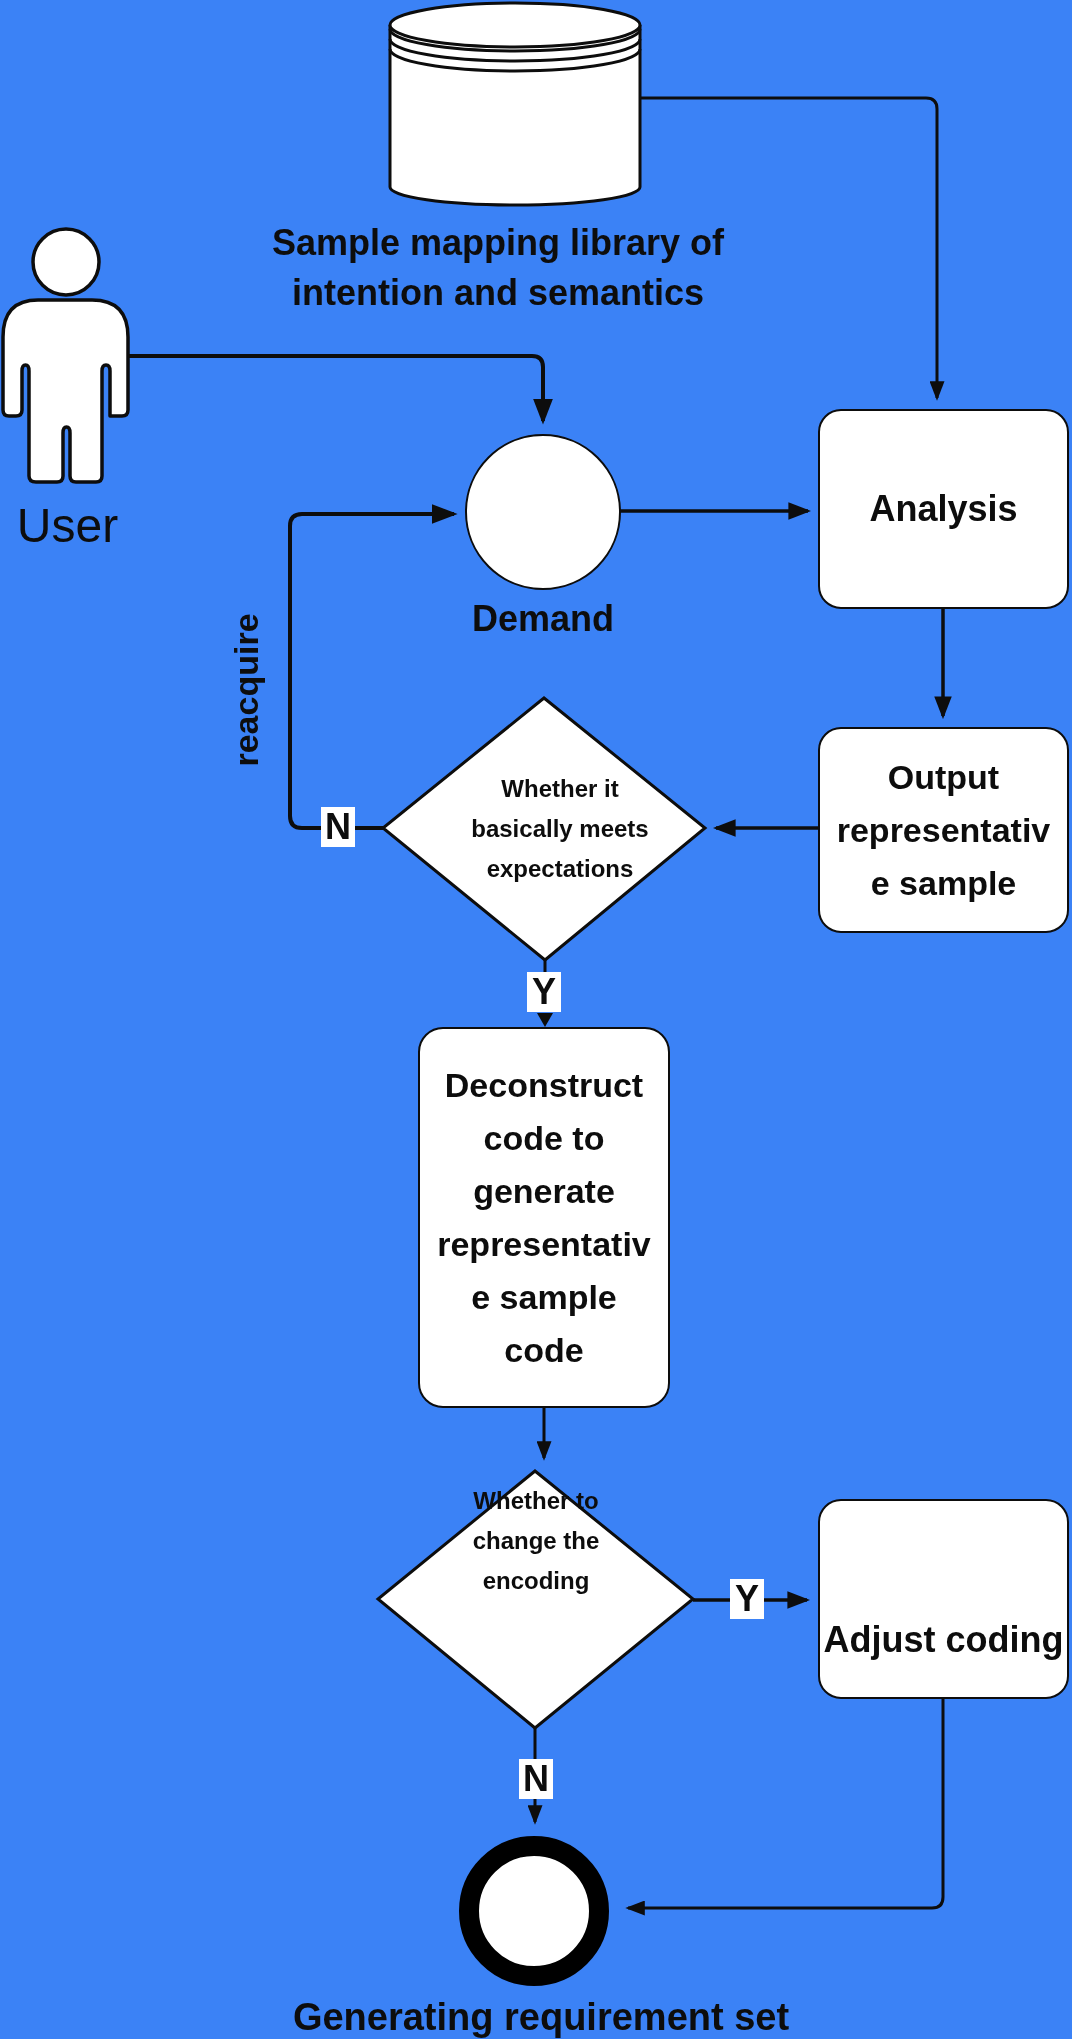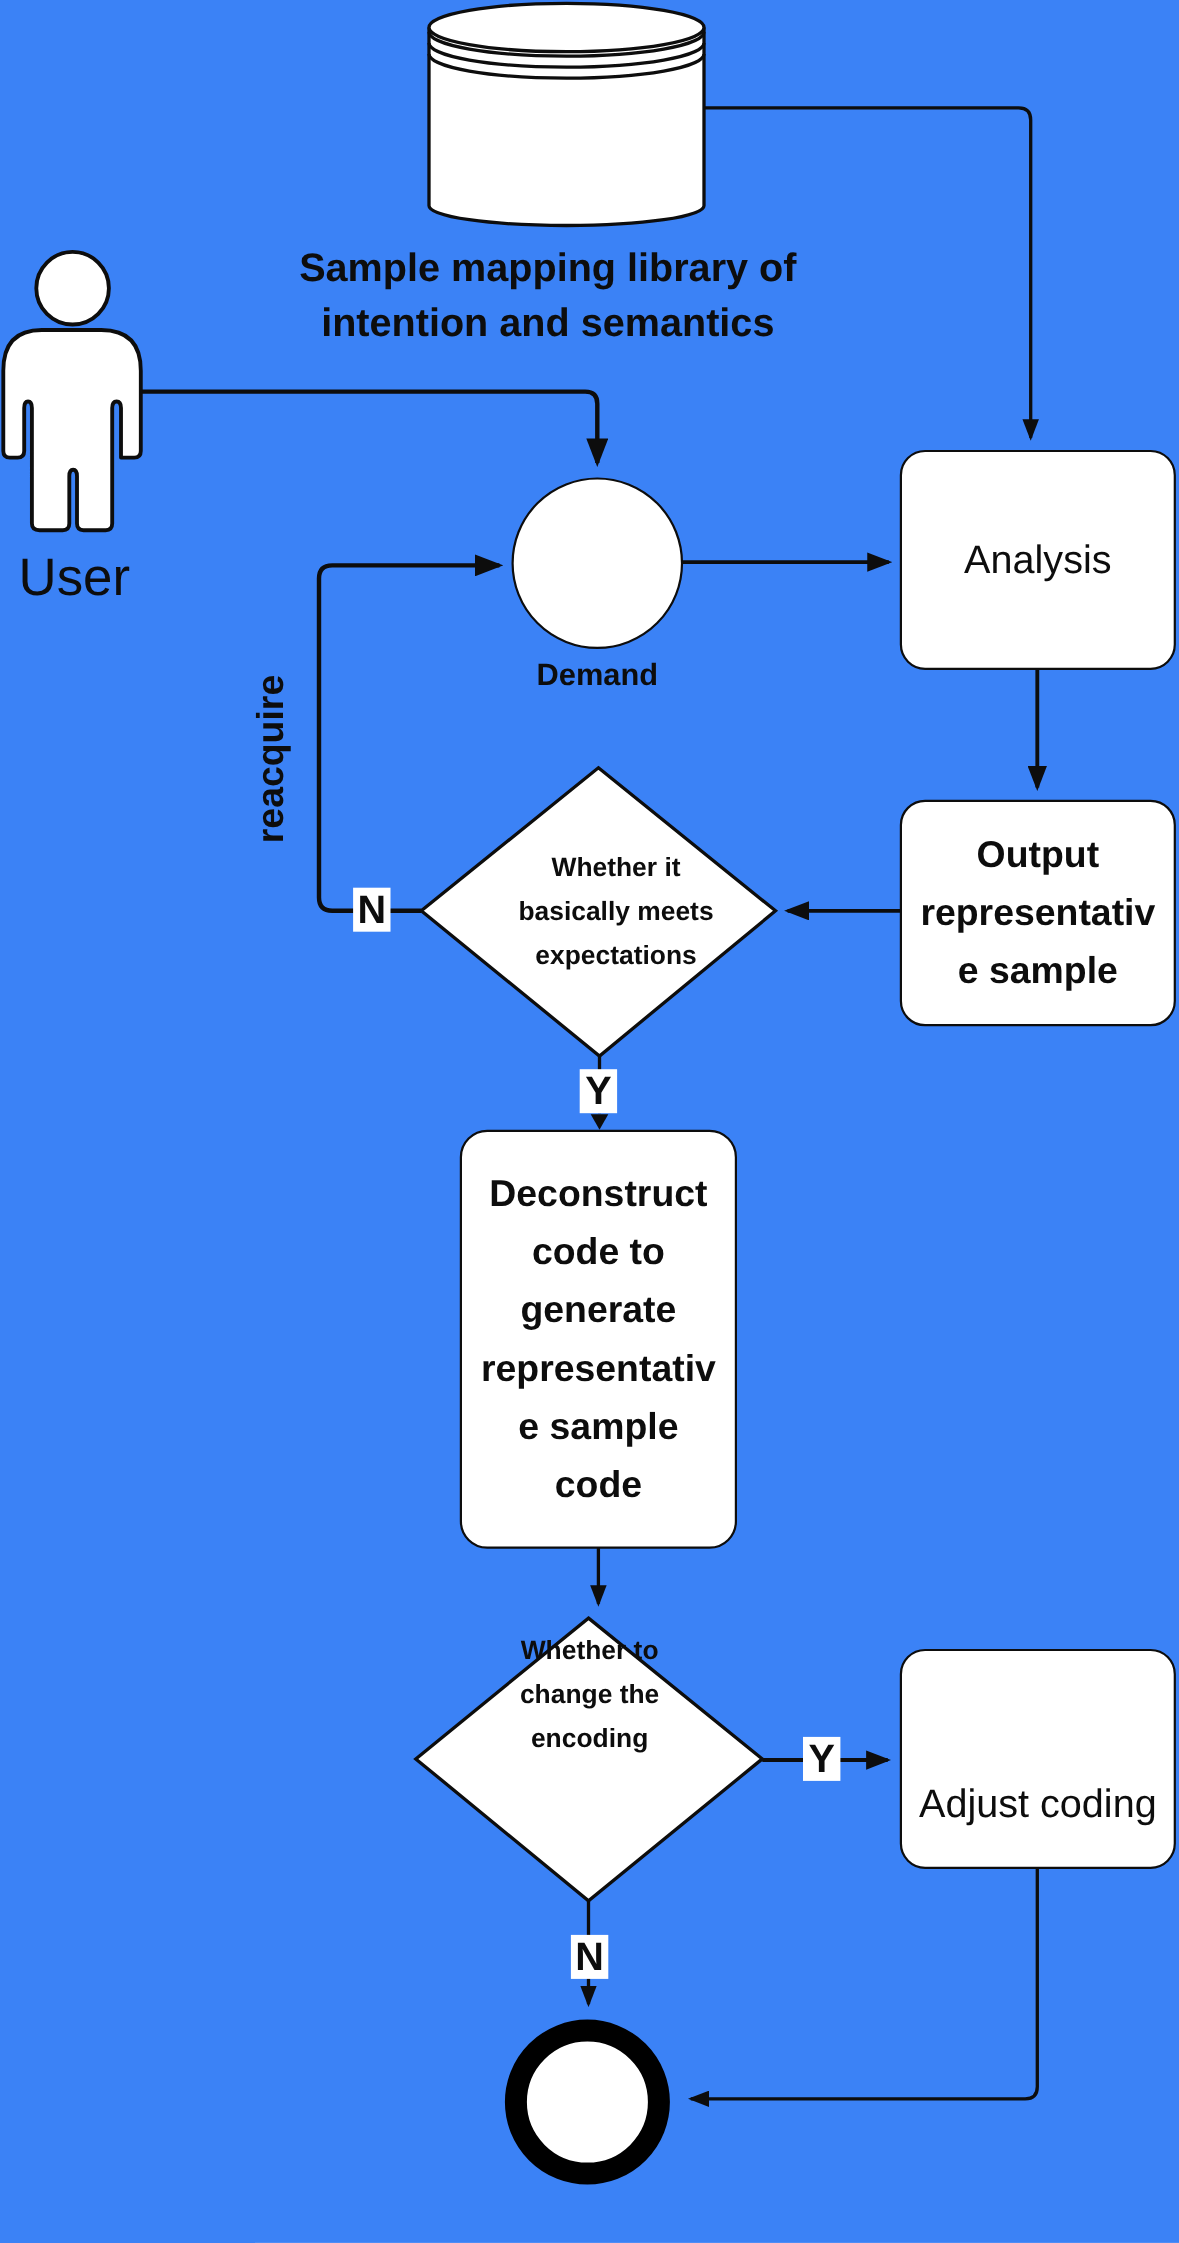--- a/index.html
+++ b/index.html
@@ -5,21 +5,21 @@
   html,body{margin:0;padding:0;background:#fff;}
   #stage{
     position:relative;width:1072px;height:2039px;background:#3b82f6;overflow:hidden;
     font-family:"Liberation Sans",sans-serif;color:#0d0d0d;
   }
   #shapes{position:absolute;left:0;top:0;}
   .lbl{position:absolute;text-align:center;color:#0d0d0d;}
   .lbl .ln{display:block;white-space:nowrap;}
   .title{font-size:36px;line-height:50px;font-weight:700;}
   .nodetext{font-size:34px;line-height:53px;font-weight:700;display:flex;flex-direction:column;align-items:center;justify-content:center;}
-  .single{display:flex;align-items:center;justify-content:center;font-size:36px;font-weight:400;}
+  .single{display:flex;align-items:center;justify-content:center;font-size:36px;font-weight:700;}
   .dmdtext{font-size:24px;line-height:40px;font-weight:700;display:flex;flex-direction:column;align-items:center;justify-content:center;}
   .branch{display:flex;align-items:center;justify-content:center;font-size:36px;font-weight:700;background:#fff;}
   .user-label{font-size:48px;font-weight:400;}
   .rot{transform:rotate(-90deg);font-size:34px;font-weight:700;display:flex;align-items:center;justify-content:center;}
   .caption{font-size:38px;font-weight:700;}
 </style>
 </head>
 <body>
 
 <div id="stage">
@@ -75,21 +75,21 @@
     <circle cx="534" cy="1911" r="65" fill="#fff" stroke="#000" stroke-width="20"></circle>
   </svg>
 
   <div class="lbl title" style="left:210px;top:218px;width:576px;">
     <span class="ln">Sample mapping library of</span>
     <span class="ln">intention and semantics</span>
   </div>
 
   <div class="lbl user-label" style="left:0px;top:498px;width:135px;">User</div>
 
-  <div class="lbl" style="left:403px;top:598px;width:280px;font-size:28px;font-weight:700;">Demand</div>
+  <div class="lbl" style="left:403px;top:598px;width:280px;font-size:36px;font-weight:700;">Demand</div>
 
   <div class="lbl single" style="left:819px;top:410px;width:249px;height:198px;">Analysis</div>
 
   <div class="lbl nodetext" style="left:819px;top:728px;width:249px;height:204px;">
     <span class="ln">Output</span>
     <span class="ln">representativ</span>
     <span class="ln">e sample</span>
   </div>
 
   <div class="lbl dmdtext" style="left:400px;top:766px;width:320px;height:126px;">
@@ -118,14 +118,15 @@
     <span class="ln">change the</span>
     <span class="ln">encoding</span>
   </div>
 
   <div class="lbl branch" style="left:730px;top:1579px;width:34px;height:40px;">Y</div>
 
   <div class="lbl single" style="left:819px;top:1500px;width:249px;height:198px;margin-top:41px;">Adjust coding</div>
 
   <div class="lbl branch" style="left:519px;top:1759px;width:34px;height:40px;">N</div>
 
+  <div class="lbl caption" style="left:191px;top:1996px;width:700px;">Generating requirement set</div>
 
 </div>
 
 </body></html>

